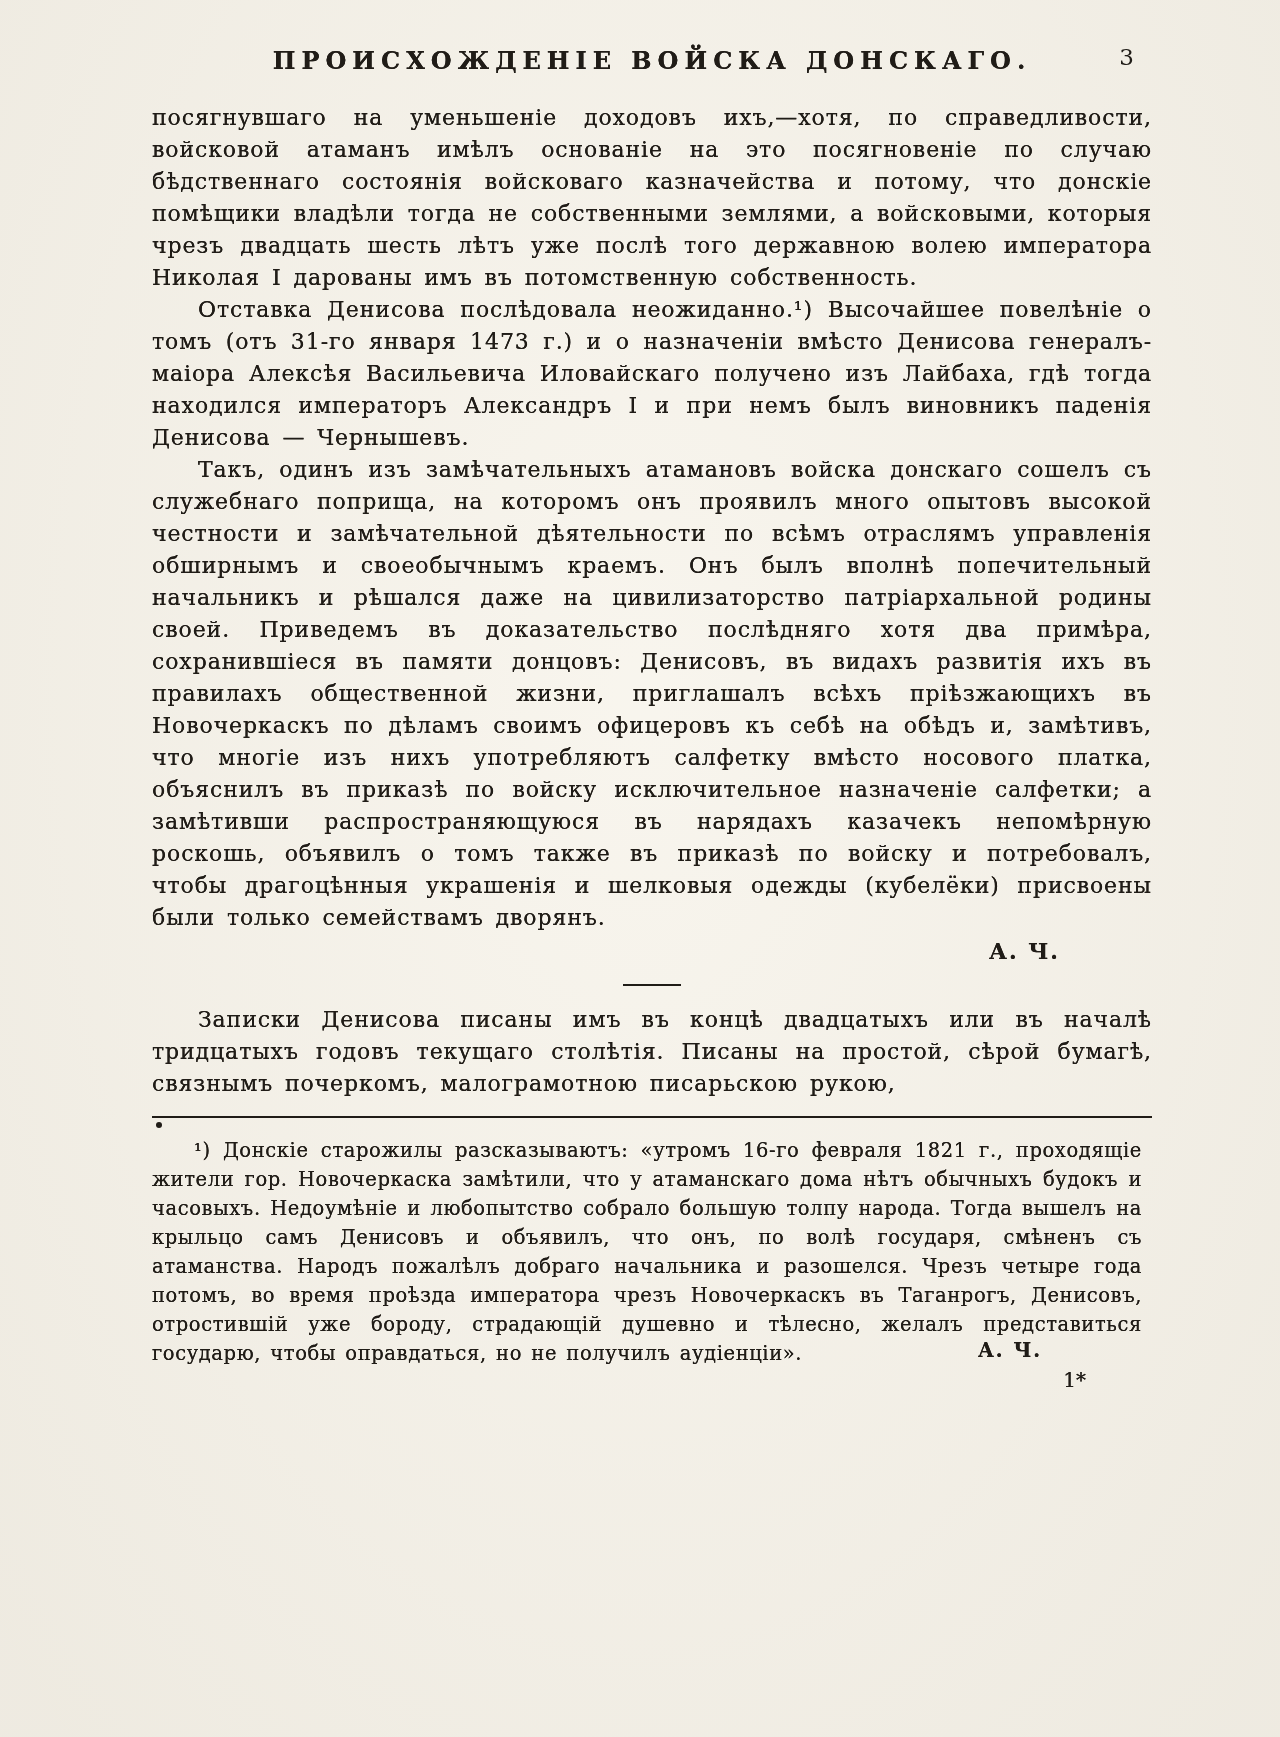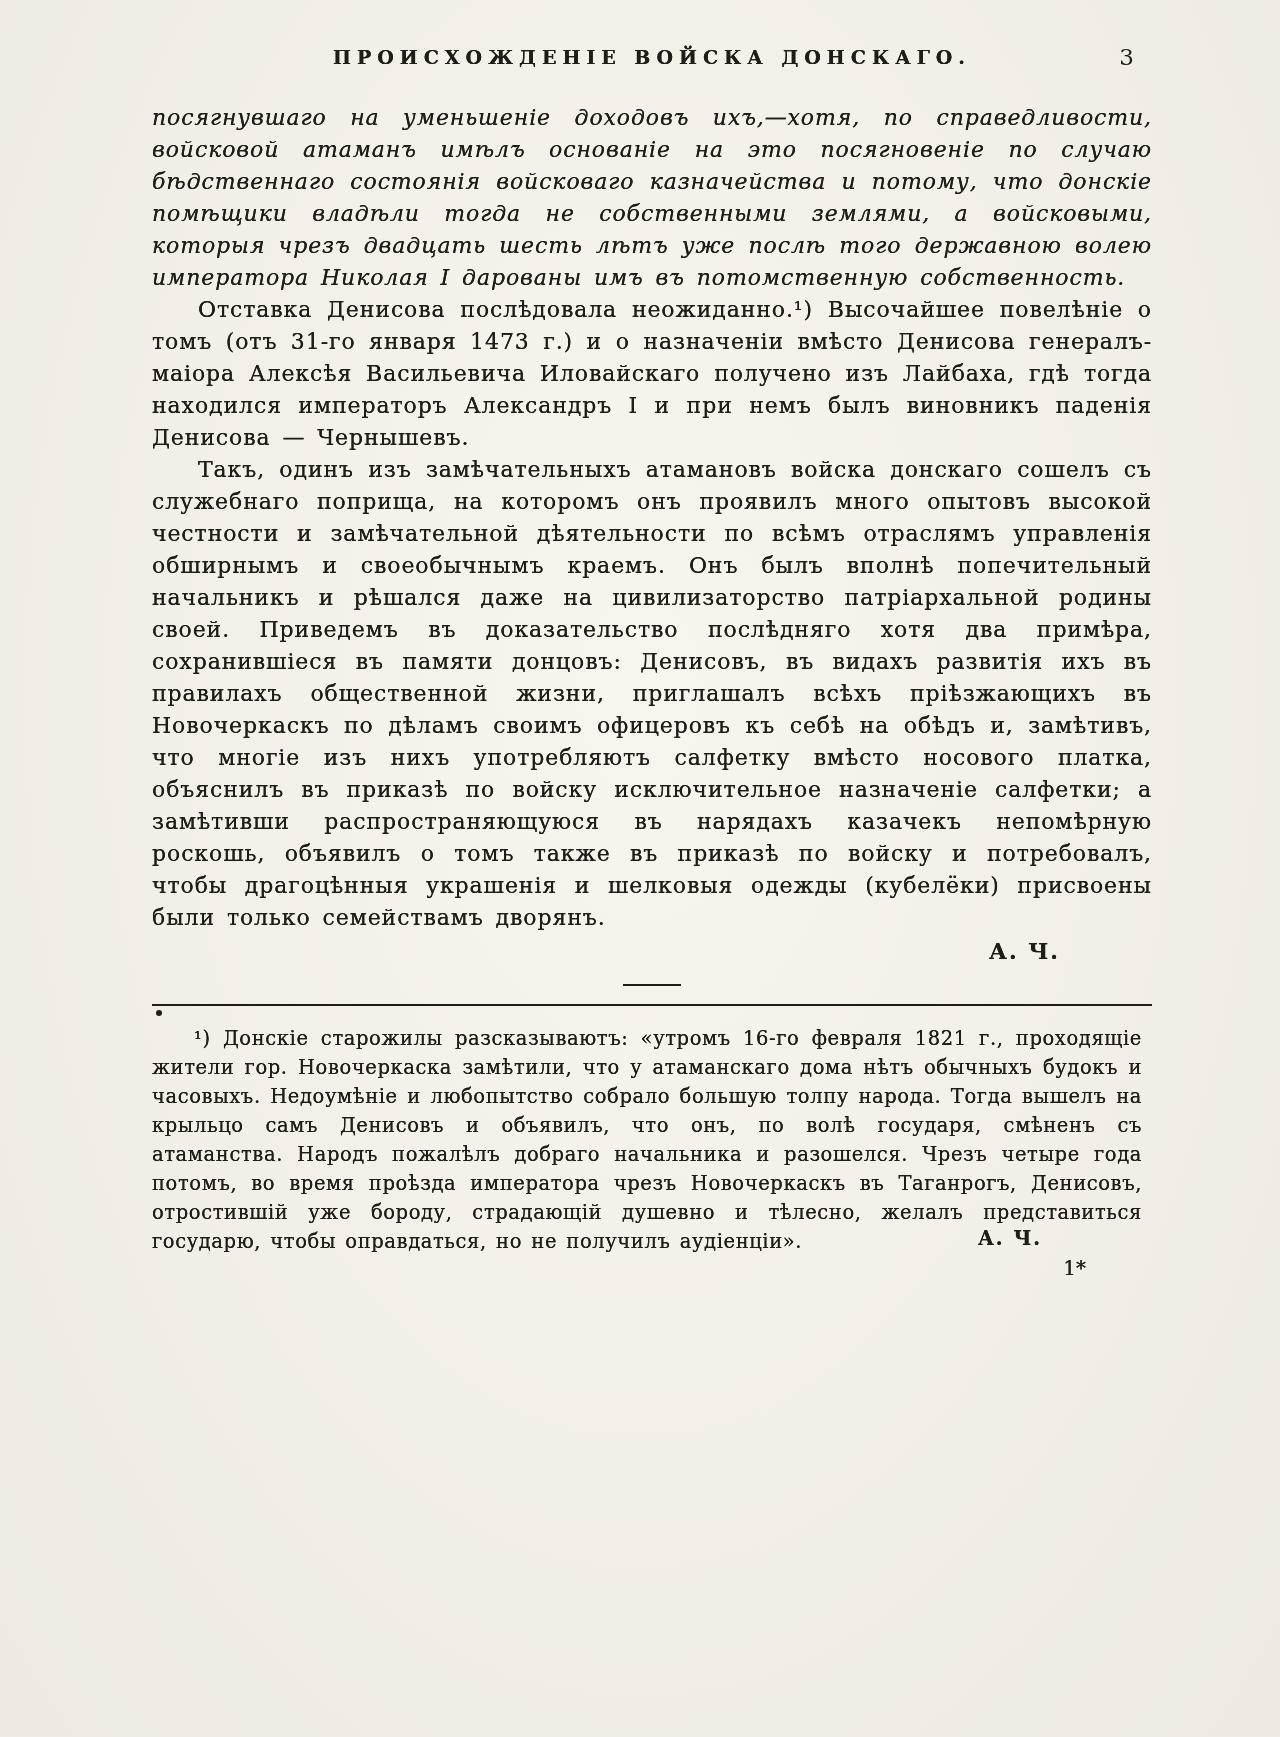--- a/index.html
+++ b/index.html
@@ -24,21 +24,21 @@
       radial-gradient(ellipse at 50% 40%, rgba(255,255,255,0.25), rgba(0,0,0,0.03) 95%),
       #f6f2e8;
   }
   .header {
     position: relative;
     text-align: center;
     height: 30px;
     margin-bottom: 26px;
   }
   .running-title {
-    font-size: 19px;
+    font-size: 24px;
     font-weight: bold;
     letter-spacing: 6px;
     text-shadow: 0 0 0.6px currentColor;
   }
   .page-number {
     position: absolute;
     right: 18px;
     top: -2px;
     font-size: 23px;
   }
@@ -47,21 +47,20 @@
     font-size: 22px;
     line-height: 32px;
     text-align: justify;
     text-indent: 46px;
     letter-spacing: 0.9px;
     word-spacing: 4px;
     text-shadow: 0 0 0.5px currentColor;
   }
   .body-text p.noindent {
     text-indent: 0;
-    font-style: italic;
   }
   .signature {
     font-size: 22px;
     font-weight: bold;
     text-align: right;
     padding-right: 92px;
     margin-top: 4px;
     letter-spacing: 2px;
     text-shadow: 0 0 0.5px currentColor;
   }
@@ -138,20 +137,23 @@
   <div class="body-text">
     <p class="noindent">посягнувшаго на уменьшеніе доходовъ ихъ,—хотя, по справедливости, войсковой атаманъ имѣлъ основаніе на это посягновеніе по случаю бѣдственнаго состоянія войсковаго казначейства и потому, что донскіе помѣщики владѣли тогда не собственными землями, а войсковыми, которыя чрезъ двадцать шесть лѣтъ уже послѣ того державною волею императора Николая I дарованы имъ въ потомственную собственность.</p>
     <p>Отставка Денисова послѣдовала неожиданно.¹) Высочайшее повелѣніе о томъ (отъ 31-го января 1473 г.) и о назначеніи вмѣсто Денисова генералъ-маіора Алексѣя Васильевича Иловайскаго получено изъ Лайбаха, гдѣ тогда находился императоръ Александръ I и при немъ былъ виновникъ паденія Денисова — Чернышевъ.</p>
     <p>Такъ, одинъ изъ замѣчательныхъ атамановъ войска донскаго сошелъ съ служебнаго поприща, на которомъ онъ проявилъ много опытовъ высокой честности и замѣчательной дѣятельности по всѣмъ отраслямъ управленія обширнымъ и своеобычнымъ краемъ. Онъ былъ вполнѣ попечительный начальникъ и рѣшался даже на цивилизаторство патріархальной родины своей. Приведемъ въ доказательство послѣдняго хотя два примѣра, сохранившіеся въ памяти донцовъ: Денисовъ, въ видахъ развитія ихъ въ правилахъ общественной жизни, приглашалъ всѣхъ пріѣзжающихъ въ Новочеркаскъ по дѣламъ своимъ офицеровъ къ себѣ на обѣдъ и, замѣтивъ, что многіе изъ нихъ употребляютъ салфетку вмѣсто носового платка, объяснилъ въ приказѣ по войску исключительное назначеніе салфетки; а замѣтивши распространяющуюся въ нарядахъ казачекъ непомѣрную роскошь, объявилъ о томъ также въ приказѣ по войску и потребовалъ, чтобы драгоцѣнныя украшенія и шелковыя одежды (кубелёки) присвоены были только семействамъ дворянъ.</p>
   </div>
 
   <div class="signature">А. Ч.</div>
 
   <div class="divider"></div>
 
+  <div class="after-divider">
+    <p>Записки Денисова писаны имъ въ концѣ двадцатыхъ или въ началѣ тридцатыхъ годовъ текущаго столѣтія. Писаны на простой, сѣрой бумагѣ, связнымъ почеркомъ, малограмотною писарьскою рукою,</p>
+  </div>
 
   <div class="footnote-rule">
     <span class="ornament-dot"></span>
   </div>
 
   <div class="footnote">¹) Донскіе старожилы разсказываютъ: «утромъ 16-го февраля 1821 г., проходящіе жители гор. Новочеркаска замѣтили, что у атаманскаго дома нѣтъ обычныхъ будокъ и часовыхъ. Недоумѣніе и любопытство собрало большую толпу народа. Тогда вышелъ на крыльцо самъ Денисовъ и объявилъ, что онъ, по волѣ государя, смѣненъ съ атаманства. Народъ пожалѣлъ добраго начальника и разошелся. Чрезъ четыре года потомъ, во время проѣзда императора чрезъ Новочеркаскъ въ Таганрогъ, Денисовъ, отростившій уже бороду, страдающій душевно и тѣлесно, желалъ представиться государю, чтобы оправдаться, но не получилъ аудіенціи».</div>
 
   <div class="footnote-sig">А. Ч.</div>
 
   <div class="footer-mark">1*</div>

